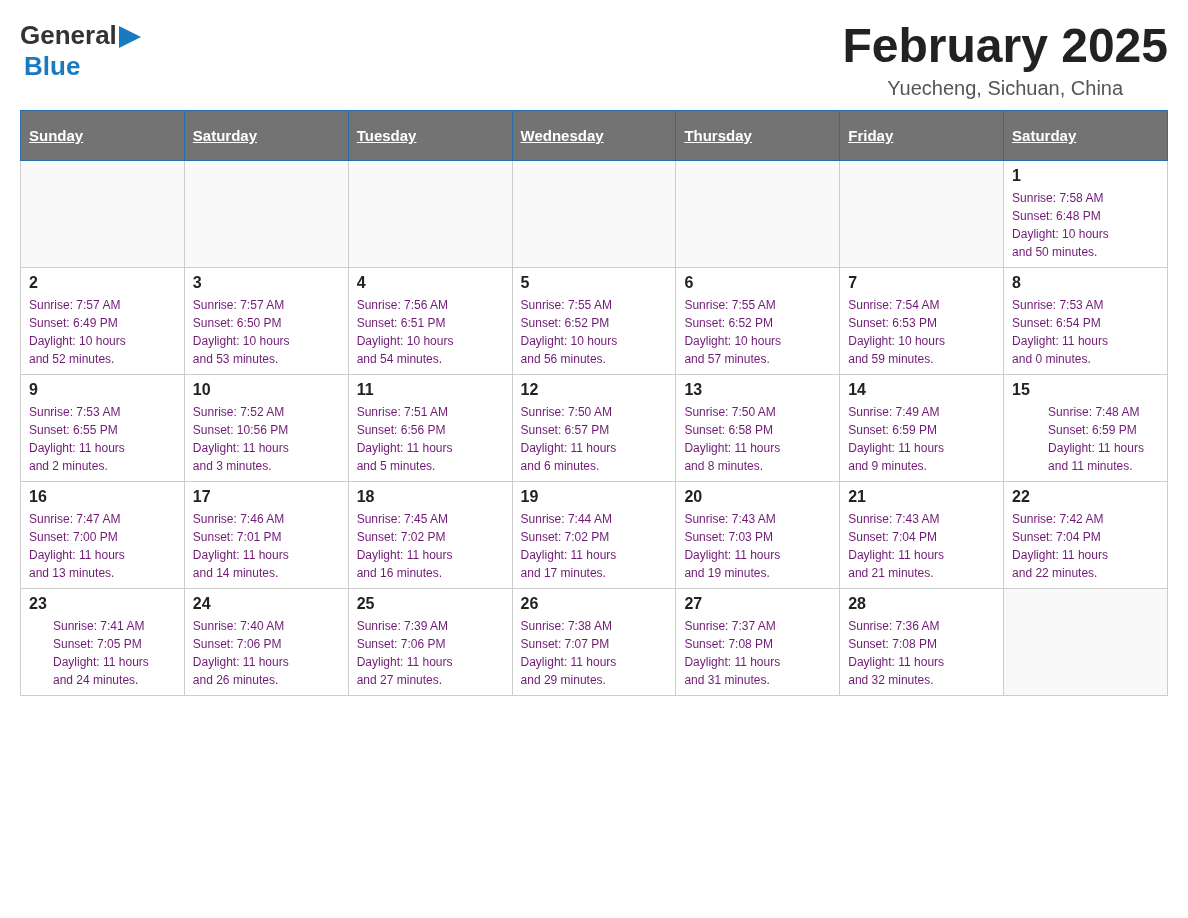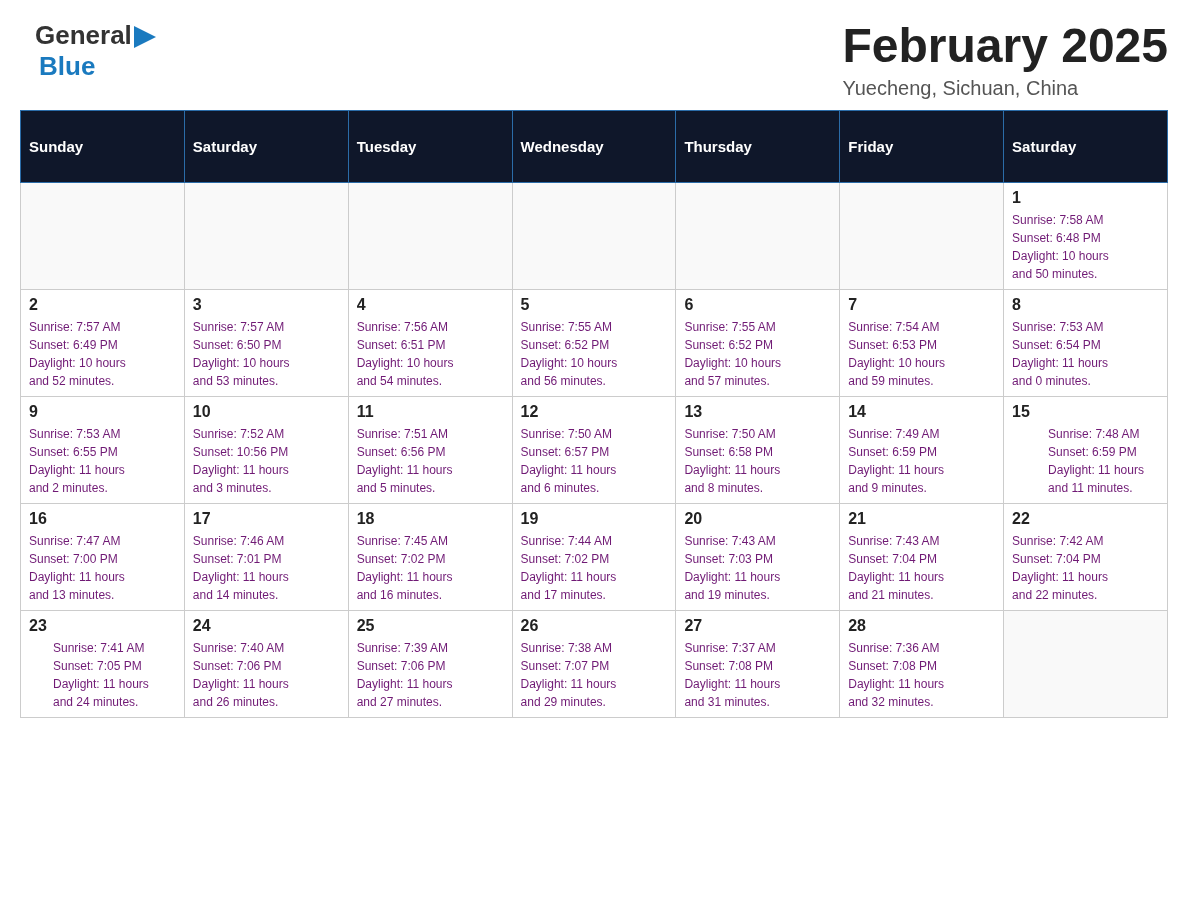--- a/index.html
+++ b/index.html
@@ -10,46 +10,47 @@
       width: 1188px;
       min-height: 918px;
     }
     .header {
       display: flex;
       justify-content: space-between;
       align-items: flex-start;
       margin-bottom: 10px;
     }
     .title-area {
-      text-align: left;
+      text-align: center;
     }
     .month-title {
       font-size: 48px;
       font-weight: bold;
       color: #222;
       line-height: 1.1;
     }
     .location {
       font-size: 20px;
       color: #555;
       margin-top: 4px;
     }
     .calendar {
       width: 100%;
       border-collapse: collapse;
       margin-top: 10px;
     }
     .calendar th {
-      background-color: #0f172a;
+      background-color: #737373;
       color: #fff;
       font-size: 15px;
       font-weight: bold;
-      padding: 27px 8px;
+      padding: 16px 8px;
       text-align: left;
       border: 1px solid #2b6ca8;
+      text-decoration: underline;
     }
     .calendar td {
       border: 1px solid #ccc;
       vertical-align: top;
       padding: 6px 8px;
       width: calc(100% / 7);
       min-height: 100px;
       font-size: 12.5px;
       color: #333;
     }
@@ -65,21 +66,20 @@
     }
     .day-info {
       font-size: 12px;
       color: #701a75;
       line-height: 1.5;
     }
     .logo-wrapper {
       display: flex;
       flex-direction: column;
       align-items: flex-start;
-      margin-left: 15px;
     }
     .logo-line1 {
       display: flex;
       align-items: center;
     }
   </style>
 </head>
 <body>
 
 <div class="header">

